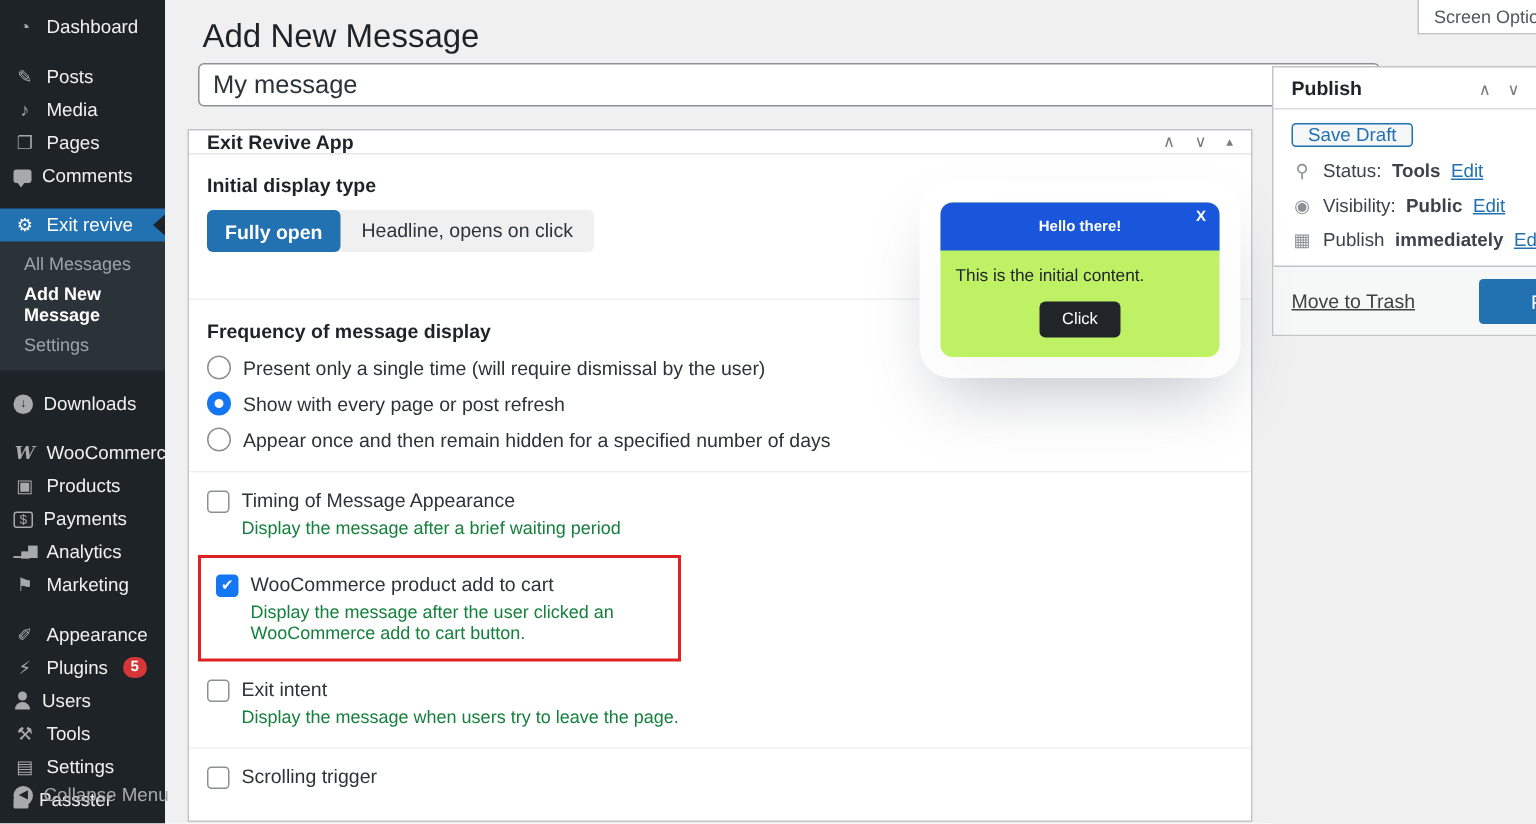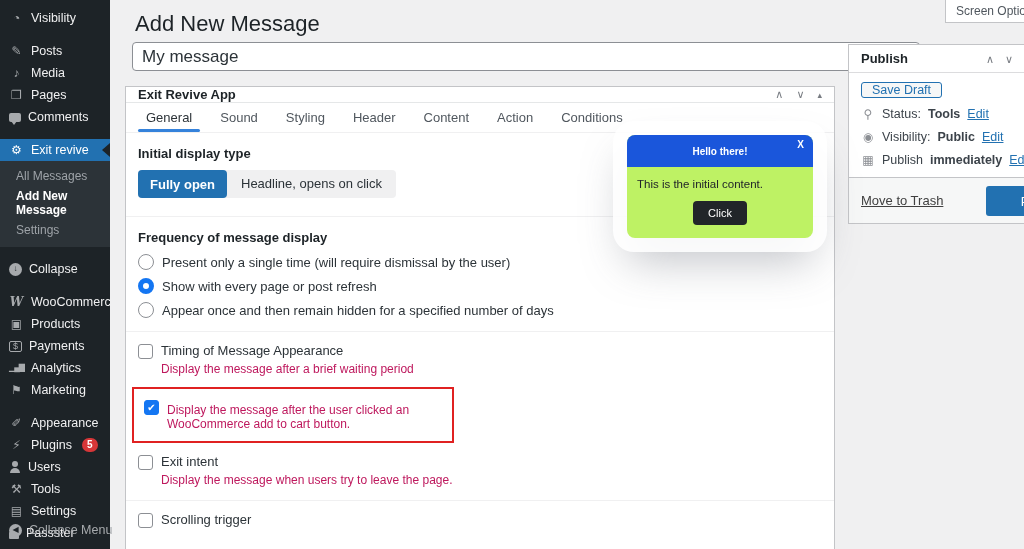--- a/index.html
+++ b/index.html
@@ -65,38 +65,38 @@
   .mb-controls { margin-left:auto; display:flex; gap:13px; color:#787c82; align-items:center; }
   .mb-arrow { font-size:11px; cursor:pointer; }
   .mb-toggle { font-size:9px; cursor:pointer; }
   .tabs { display:flex; padding:0 6px; border-bottom:1px solid #f0f0f1; height:30px; }
   .tab { padding:0 14px; line-height:29px; color:#50575e; font-size:13px; position:relative; cursor:pointer; }
   .tab.active { color:#2c3338; }
   .tab.active::after { content:""; position:absolute; left:6px; right:6px; bottom:0;
     height:3px; background:#3582db; border-radius:2px; }
   .mb-body { padding:0 12px 10px; }
   .sec-label { font-weight:600; font-size:13px; margin:13px 0 9px; color:#1d2327; }
-  .segmented { display:inline-flex; background:#f0f0f1; border-radius:4px; margin-bottom:5px; }
+  .segmented { display:inline-flex; background:#f0f0f1; border-radius:4px; margin-bottom:18px; }
   .seg-active { background:#2271b1; color:#fff; font-weight:600; padding:6px 12px;
     border-radius:4px; font-size:13px; border:none; cursor:pointer; font-family:inherit; }
   .seg-other { padding:6px 14px; color:#2c3338; font-size:13px; cursor:pointer; line-height:16px; }
   .divider { border-top:1px solid #f0f0f1; margin:13px -12px 0; }
   .radio-row { display:flex; align-items:center; gap:8px; margin:8px 0; font-size:13px;
     color:#2c3338; cursor:pointer; }
   .radio { width:16px; height:16px; min-width:16px; border-radius:50%;
     border:1px solid #8c8f94; background:#fff; }
   .radio.sel { border:5px solid #1476f2; }
   .trig { display:flex; gap:8px; margin:11px 0; align-items:flex-start; }
   .cb { width:15px; height:15px; min-width:15px; border:1px solid #8c8f94; border-radius:3px;
     background:#fff; margin-top:1px; cursor:pointer; }
   .cb.checked { background:#1476f2; border-color:#1476f2; color:#fff; display:flex;
     align-items:center; justify-content:center; font-size:10px; }
   .cb.checked::after { content:"✔"; }
   .trig-label { font-size:13px; color:#2c3338; }
-  .trig-desc { font-size:12px; color:#be185d; margin-top:4px; }
+  .trig-desc { font-size:12px; color:#15803d; margin-top:4px; }
   .highlight { border:2px solid #e02121; padding:6px 10px; margin:9px 0 9px -6px; width:322px; }
   .highlight .trig { margin:4px 0; }
 
   
   .preview { position:absolute; left:627px; top:135px; width:186px; background:#bef264;
     border-radius:8px; z-index:6;
     box-shadow:0 0 0 14px rgba(255,255,255,0.88), 0 22px 45px rgba(115,120,130,0.45); }
   .pv-header { background:#1a56db; border-radius:8px 8px 0 0; height:32px; position:relative;
     display:flex; align-items:center; justify-content:center; }
   .pv-title { color:#fff; font-size:10px; font-weight:bold; }
@@ -127,21 +127,21 @@
     background:#2271b1; color:#fff; border:none; border-radius:3px; font-size:13px;
     padding:0 14px; cursor:pointer; font-family:inherit; }
   b.v { font-weight:bold; }
 </style>
 </head>
 <body>
 
 <aside class="sidebar">
   <div class="mi">
     <span class="ico">◔</span>
-    <span>Visibility</span>
+    <span>Dashboard</span>
   </div>
   <div class="mi gap">
     <span class="ico">✎</span>
     <span>Posts</span>
   </div>
   <div class="mi">
     <span class="ico">♪</span>
     <span>Media</span>
   </div>
   <div class="mi">
@@ -156,21 +156,21 @@
     <span class="ico">⚙</span>
     <span>Exit revive</span>
   </div>
   <div class="submenu">
     <span class="smi">All Messages</span>
     <span class="smi current">Add New Message</span>
     <span class="smi">Settings</span>
   </div>
   <div class="mi gap">
     <span class="ico circle">↓</span>
-    <span>Collapse</span>
+    <span>Downloads</span>
   </div>
   <div class="mi gap">
     <span class="ico woo">W</span>
     <span>WooCommerce</span>
   </div>
   <div class="mi">
     <span class="ico">▣</span>
     <span>Products</span>
   </div>
   <div class="mi">
@@ -228,29 +228,20 @@
 <div class="metabox">
   <div class="mb-header">
     <span class="mb-title">Exit Revive App</span>
     <span class="mb-controls">
       <span class="mb-arrow">∧</span>
       <span class="mb-arrow">∨</span>
       <span class="mb-toggle">▴</span>
     </span>
   </div>
 
-  <div class="tabs">
-    <span class="tab active">General</span>
-    <span class="tab">Sound</span>
-    <span class="tab">Styling</span>
-    <span class="tab">Header</span>
-    <span class="tab">Content</span>
-    <span class="tab">Action</span>
-    <span class="tab">Conditions</span>
-  </div>
 
   <div class="mb-body">
     <div class="sec-label">Initial display type</div>
     <div class="segmented">
       <button class="seg-active">Fully open</button>
       <span class="seg-other">Headline, opens on click</span>
     </div>
 
     <div class="divider"></div>
 
@@ -275,20 +266,21 @@
       <span>
         <div class="trig-label">Timing of Message Appearance</div>
         <div class="trig-desc">Display the message after a brief waiting period</div>
       </span>
     </div>
 
     <div class="highlight">
       <div class="trig">
         <span class="cb checked"></span>
         <span>
+          <div class="trig-label">WooCommerce product add to cart</div>
           <div class="trig-desc">Display the message after the user clicked an WooCommerce add to cart button.</div>
         </span>
       </div>
     </div>
 
     <div class="trig">
       <span class="cb"></span>
       <span>
         <div class="trig-label">Exit intent</div>
         <div class="trig-desc">Display the message when users try to leave the page.</div>

